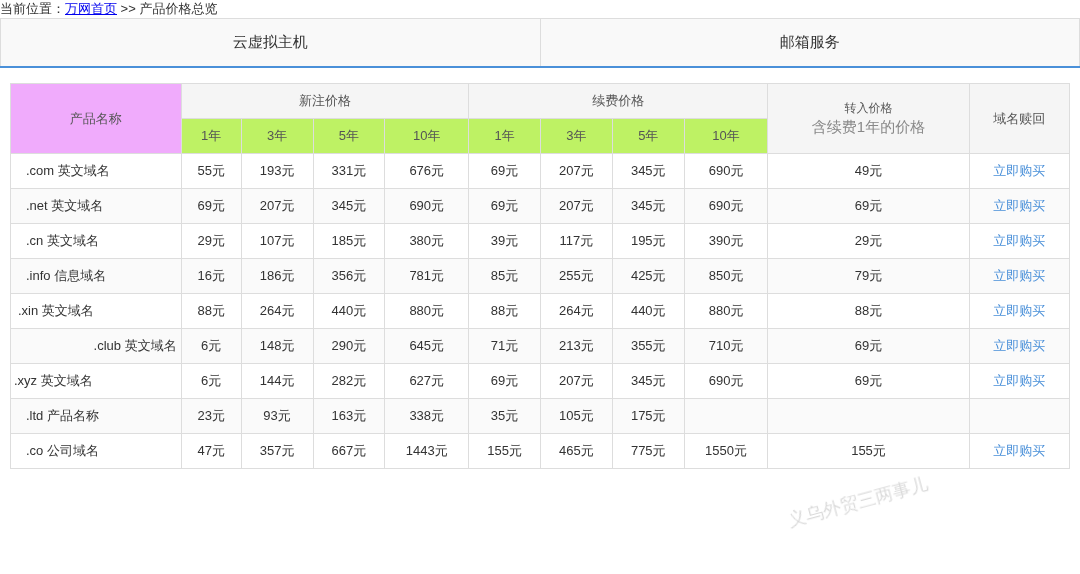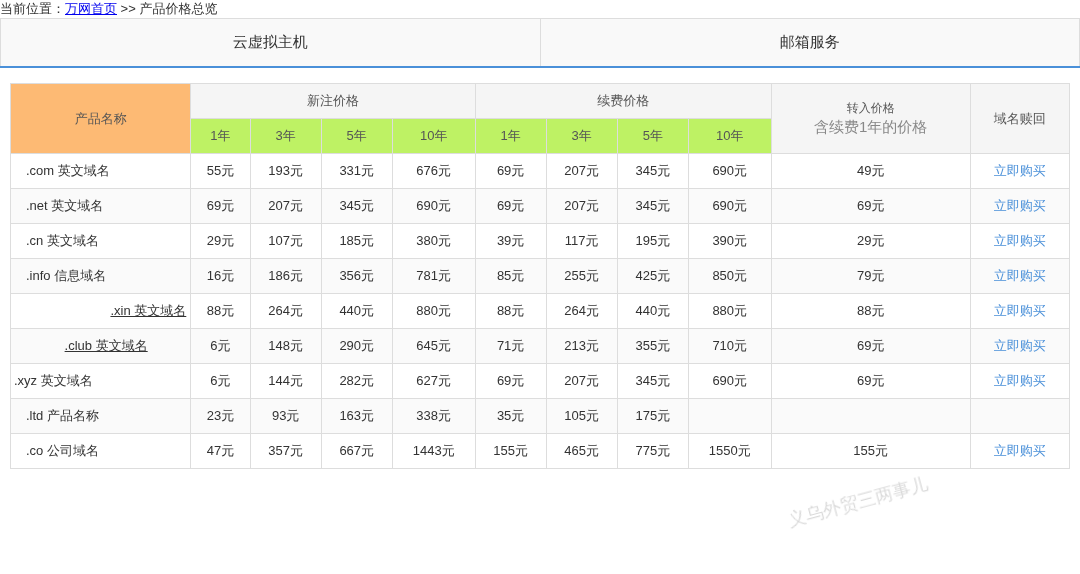--- a/index.html
+++ b/index.html
@@ -49,21 +49,21 @@
       vertical-align: middle;
     }
     
     .header-group {
       background: #f5f5f5;
       font-weight: normal;
       color: #555;
     }
     
     .product-name-header {
-      background: #fdba74;
+      background: #f0abfc;
       font-weight: normal;
       vertical-align: middle;
       color: #555;
     }
     
     .sub-header {
       background: #bef264;
       color: #555;
       font-weight: normal;
     }
@@ -186,34 +186,34 @@
           <td class="price-cell">356元</td>
           <td class="price-cell">781元</td>
           <td class="price-cell">85元</td>
           <td class="price-cell">255元</td>
           <td class="price-cell">425元</td>
           <td class="price-cell">850元</td>
           <td class="price-cell">79元</td>
           <td><a href="#" class="buy-btn">立即购买</a></td>
         </tr>
         <tr>
-          <td style="text-align: right; padding-left: 30px; text-decoration: underline;">.xin 英文域名</td>
+          <td style="text-align: left; padding-left: 7px;">.xin 英文域名</td>
           <td class="price-cell">88元</td>
           <td class="price-cell">264元</td>
           <td class="price-cell">440元</td>
           <td class="price-cell">880元</td>
           <td class="price-cell">88元</td>
           <td class="price-cell">264元</td>
           <td class="price-cell">440元</td>
           <td class="price-cell">880元</td>
           <td class="price-cell">88元</td>
           <td><a href="#" class="buy-btn">立即购买</a></td>
         </tr>
         <tr>
-          <td style="text-align: center; padding-left: 15px; text-decoration: underline;">.club 英文域名</td>
+          <td style="text-align: right; padding-left: 15px;">.club 英文域名</td>
           <td class="price-cell">6元</td>
           <td class="price-cell">148元</td>
           <td class="price-cell">290元</td>
           <td class="price-cell">645元</td>
           <td class="price-cell">71元</td>
           <td class="price-cell">213元</td>
           <td class="price-cell">355元</td>
           <td class="price-cell">710元</td>
           <td class="price-cell">69元</td>
           <td><a href="#" class="buy-btn">立即购买</a></td>

